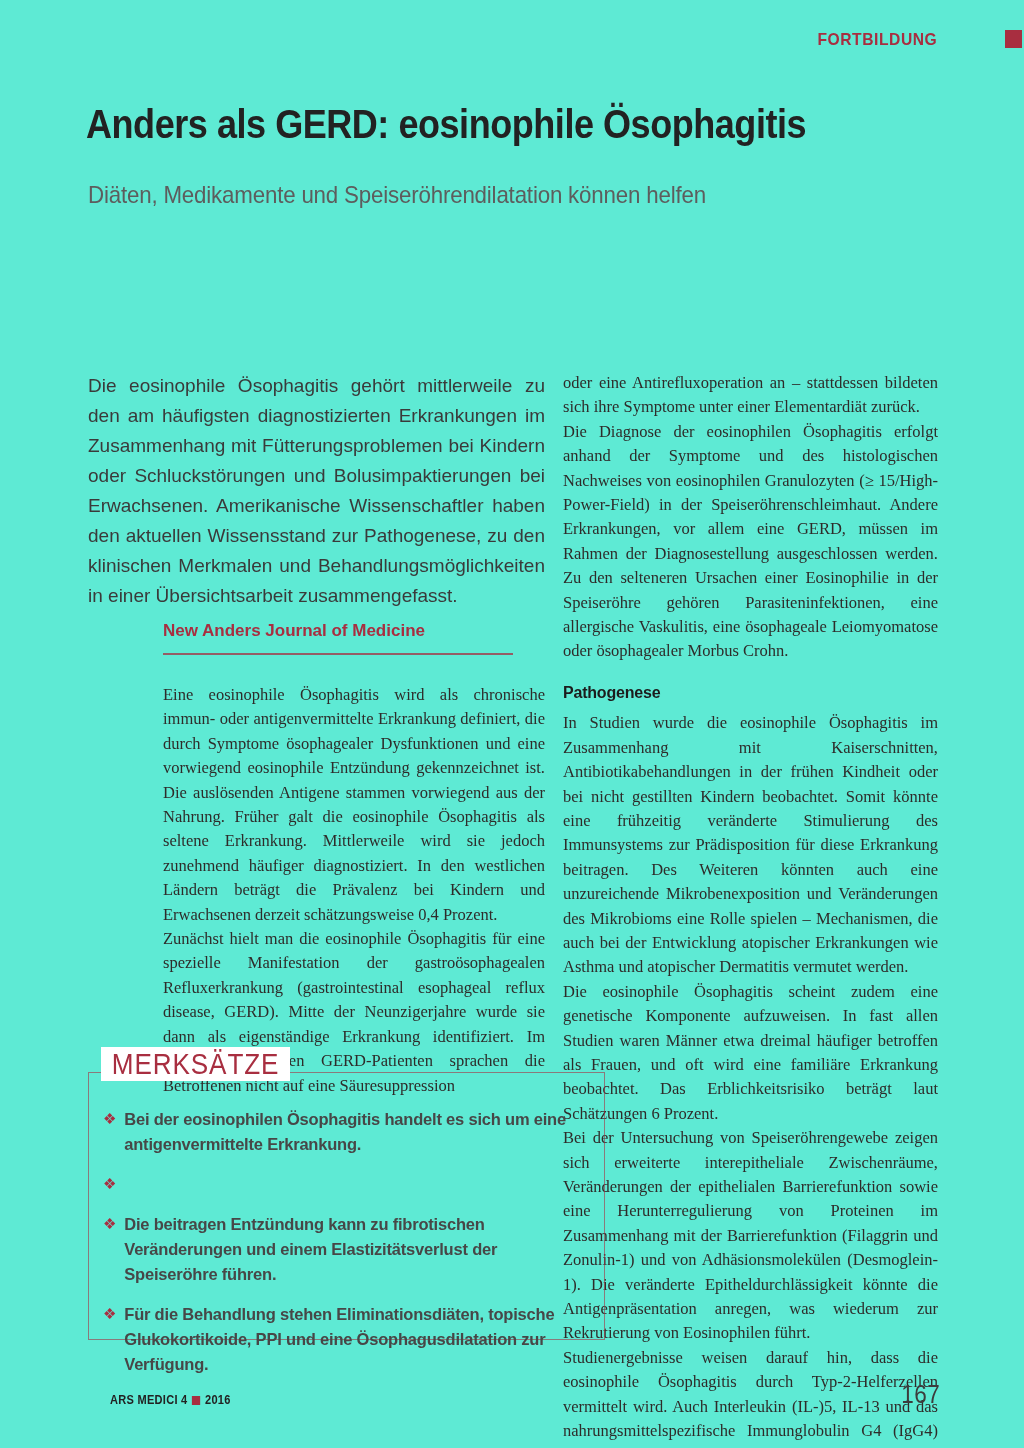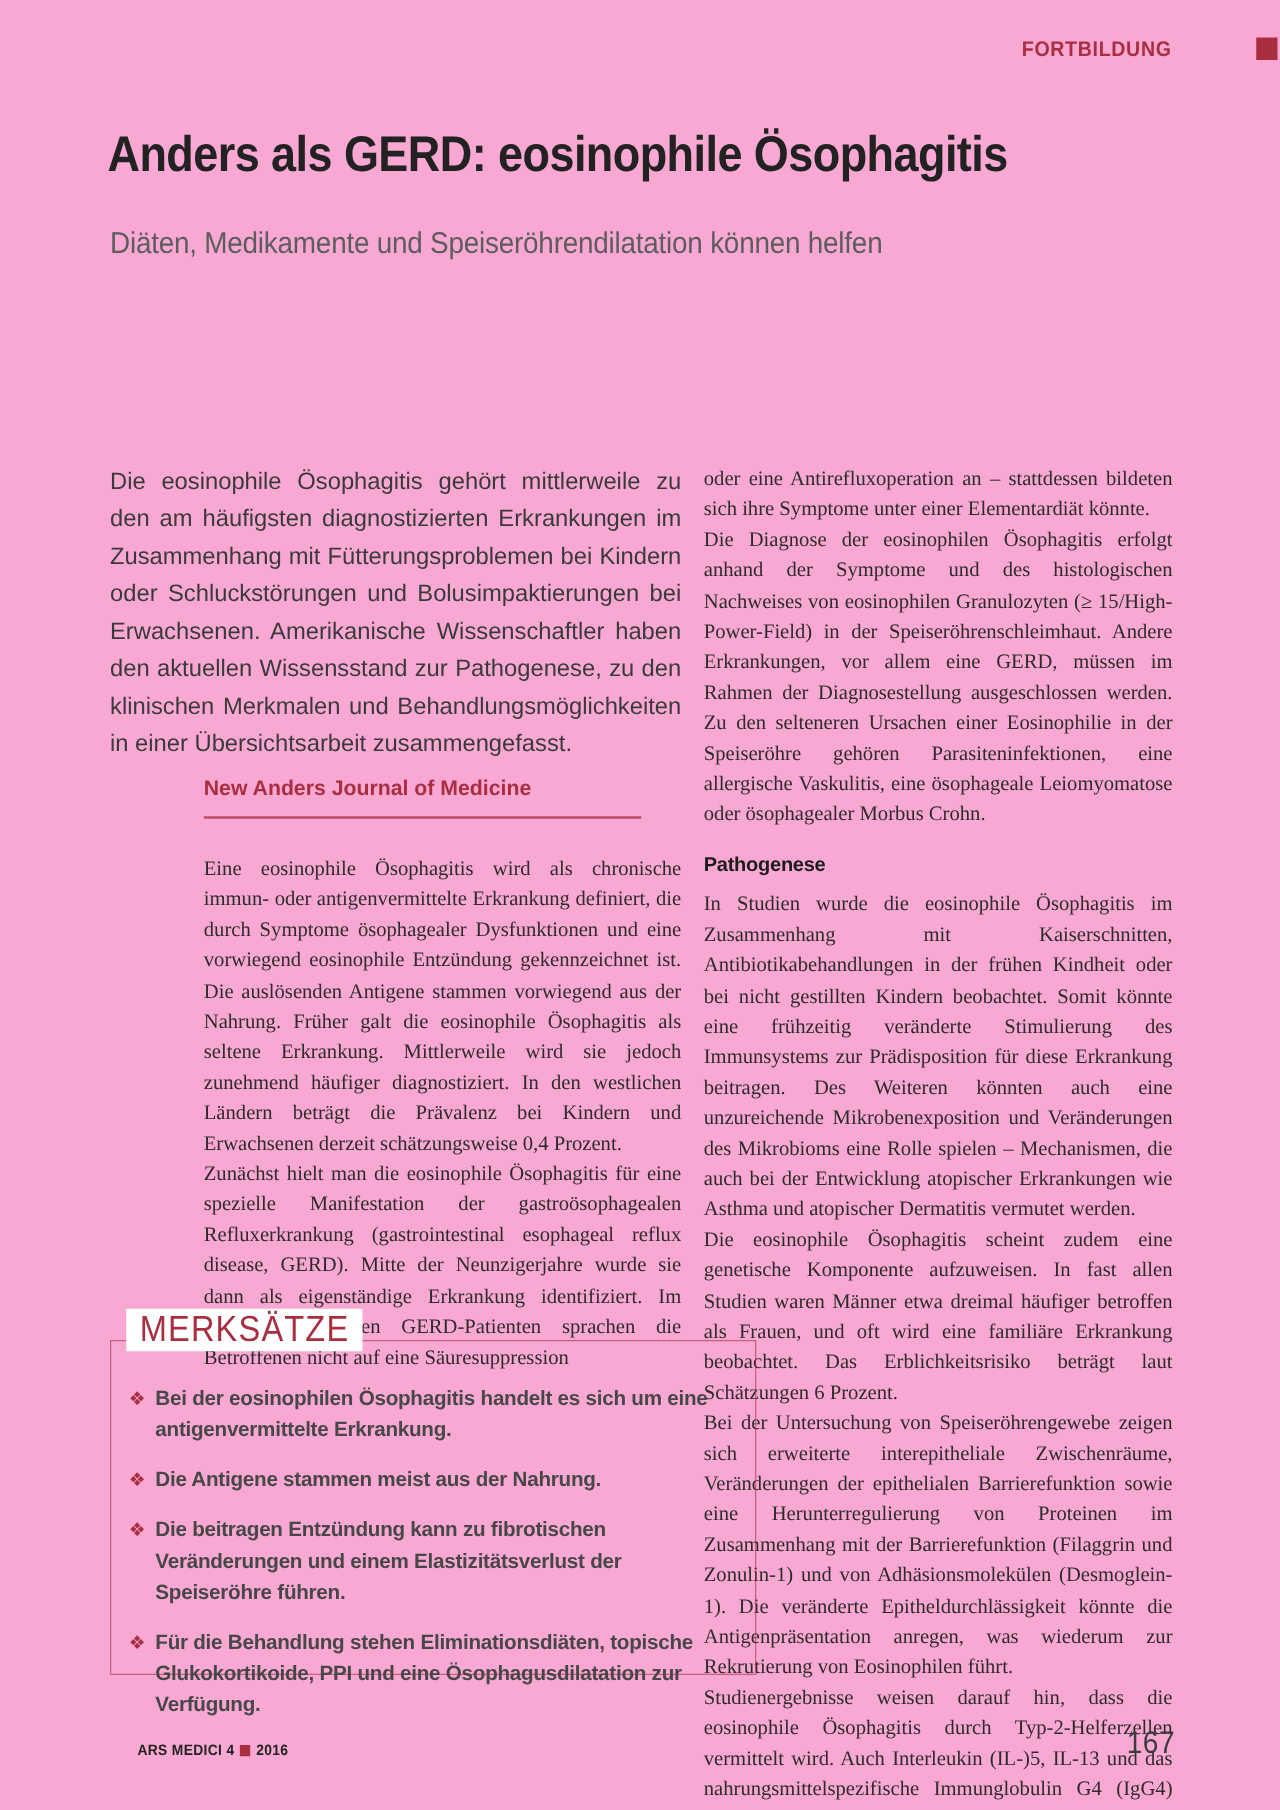--- a/index.html
+++ b/index.html
@@ -1,19 +1,19 @@
 <!DOCTYPE html>
 <html lang="de"><head>
 <meta charset="utf-8">
 <style>
   html,body{margin:0;padding:0;background:#fff;}
   .page{
     position:relative;
     width:1024px;height:1448px;
-    background:#f9a8d4;
+    background:#5eead4;
     font-family:"Liberation Sans",sans-serif;
     overflow:hidden;
   }
   
   .kicker{
     position:absolute;top:30px;right:87px;
     font-size:17px;font-weight:bold;letter-spacing:.6px;
     color:#a82e40;
     transform:scaleX(.92);transform-origin:right center;
   }
@@ -113,41 +113,40 @@
   <div class="intro">Die eosinophile Ösophagitis gehört mittlerweile zu den am häufigsten diagnostizierten Erkrankungen im Zusammenhang mit Fütterungsproblemen bei Kindern oder Schluckstörungen und Bolusimpaktierungen bei Erwachsenen. Amerikanische Wissenschaftler haben den aktuellen Wissensstand zur Pathogenese, zu den klinischen Merkmalen und Behandlungsmöglichkeiten in einer Übersichtsarbeit zusammengefasst.</div>
 
   <div class="source">New Anders Journal of Medicine</div>
 
   <div class="left-col body-serif">
     <p>Eine eosinophile Ösophagitis wird als chronische immun- oder antigenvermittelte Erkrankung definiert, die durch Symptome ösophagealer Dysfunktionen und eine vorwiegend eosinophile Entzündung gekennzeichnet ist. Die auslösenden Antigene stammen vorwiegend aus der Nahrung. Früher galt die eosinophile Ösophagitis als seltene Erkrankung. Mittlerweile wird sie jedoch zunehmend häufiger diagnostiziert. In den westlichen Ländern beträgt die Prävalenz bei Kindern und Erwachsenen derzeit schätzungsweise 0,4 Prozent.</p>
     <p>Zunächst hielt man die eosinophile Ösophagitis für eine spezielle Manifestation der gastroösophagealen Refluxerkrankung (gastrointestinal esophageal reflux disease, GERD). Mitte der Neunzigerjahre wurde sie dann als eigenständige Erkrankung identifiziert. Im Gegensatz zu den GERD-Patienten sprachen die Betroffenen nicht auf eine Säuresuppression</p>
   </div>
 
   <div class="right-col body-serif">
-    <p>oder eine Antirefluxoperation an – stattdessen bildeten sich ihre Symptome unter einer Elementardiät könnte.</p>
+    <p>oder eine Antirefluxoperation an – stattdessen bildeten sich ihre Symptome unter einer Elementardiät zurück.</p>
     <p>Die Diagnose der eosinophilen Ösophagitis erfolgt anhand der Symptome und des histologischen Nachweises von eosinophilen Granulozyten (≥ 15/High-Power-Field) in der Speiseröhrenschleimhaut. Andere Erkrankungen, vor allem eine GERD, müssen im Rahmen der Diagnosestellung ausgeschlossen werden. Zu den selteneren Ursachen einer Eosinophilie in der Speiseröhre gehören Parasiteninfektionen, eine allergische Vaskulitis, eine ösophageale Leiomyomatose oder ösophagealer Morbus Crohn.</p>
 
     <h2 class="col-heading">Pathogenese</h2>
     <p>In Studien wurde die eosinophile Ösophagitis im Zusammenhang mit Kaiserschnitten, Antibiotikabehandlungen in der frühen Kindheit oder bei nicht gestillten Kindern beobachtet. Somit könnte eine frühzeitig veränderte Stimulierung des Immunsystems zur Prädisposition für diese Erkrankung beitragen. Des Weiteren könnten auch eine unzureichende Mikrobenexposition und Veränderungen des Mikrobioms eine Rolle spielen – Mechanismen, die auch bei der Entwicklung atopischer Erkrankungen wie Asthma und atopischer Dermatitis vermutet werden.</p>
     <p>Die eosinophile Ösophagitis scheint zudem eine genetische Komponente aufzuweisen. In fast allen Studien waren Männer etwa dreimal häufiger betroffen als Frauen, und oft wird eine familiäre Erkrankung beobachtet. Das Erblichkeitsrisiko beträgt laut Schätzungen 6 Prozent.</p>
     <p>Bei der Untersuchung von Speiseröhrengewebe zeigen sich erweiterte interepitheliale Zwischenräume, Veränderungen der epithelialen Barrierefunktion sowie eine Herunterregulierung von Proteinen im Zusammenhang mit der Barrierefunktion (Filaggrin und Zonulin-1) und von Adhäsionsmolekülen (Desmoglein-1). Die veränderte Epitheldurchlässigkeit könnte die Antigenpräsentation anregen, was wiederum zur Rekrutierung von Eosinophilen führt.</p>
     <p>Studienergebnisse weisen darauf hin, dass die eosinophile Ösophagitis durch Typ-2-Helferzellen vermittelt wird. Auch Interleukin (IL-)5, IL-13 und das nahrungsmittelspezifische Immunglobulin G4 (IgG4) könnten an der Pathogenese beteiligt sein.</p>
 
   </div>
 
   <div class="merk-box">
     <div class="merk-title">MERKSÄTZE</div>
     <div class="merk-items">
       <div class="merk-item">
         <span class="diamond">❖</span>
         <span>Bei der eosinophilen Ösophagitis handelt es sich um eine antigenvermittelte Erkrankung.</span>
       </div>
       <div class="merk-item">
         <span class="diamond">❖</span>
-        <span>Die Antigene stammen meist aus der Nahrung.</span>
       </div>
       <div class="merk-item">
         <span class="diamond">❖</span>
         <span>Die beitragen Entzündung kann zu fibrotischen Veränderungen und einem Elastizitätsverlust der Speiseröhre führen.</span>
       </div>
       <div class="merk-item">
         <span class="diamond">❖</span>
         <span>Für die Behandlung stehen Eliminationsdiäten, topische Glukokortikoide, PPI und eine Ösophagusdilatation zur Verfügung.</span>
       </div>
     </div>

